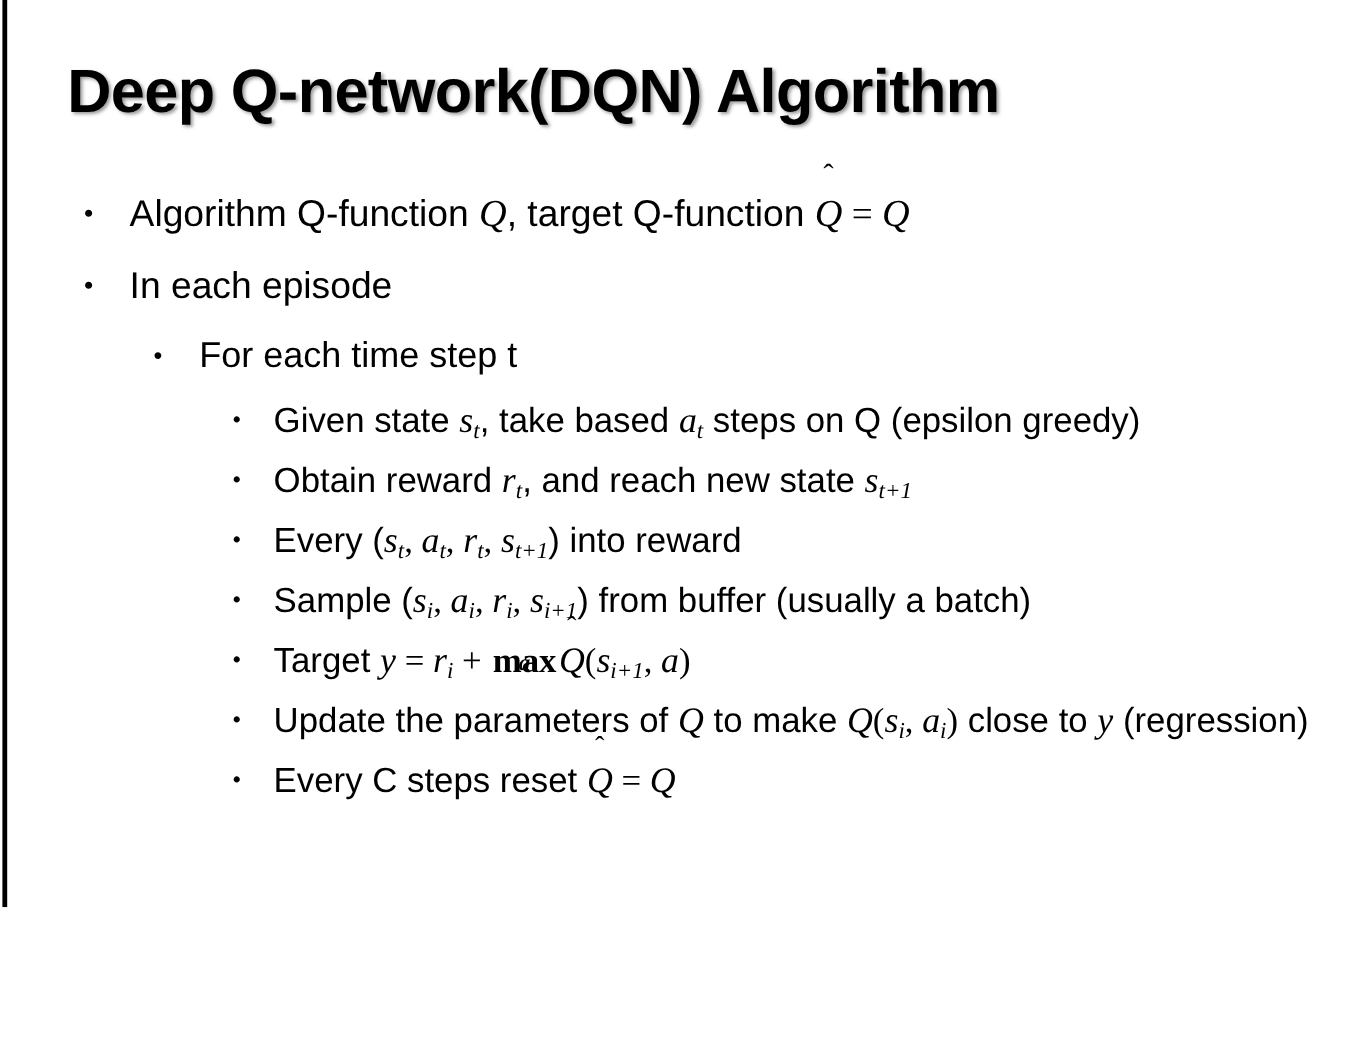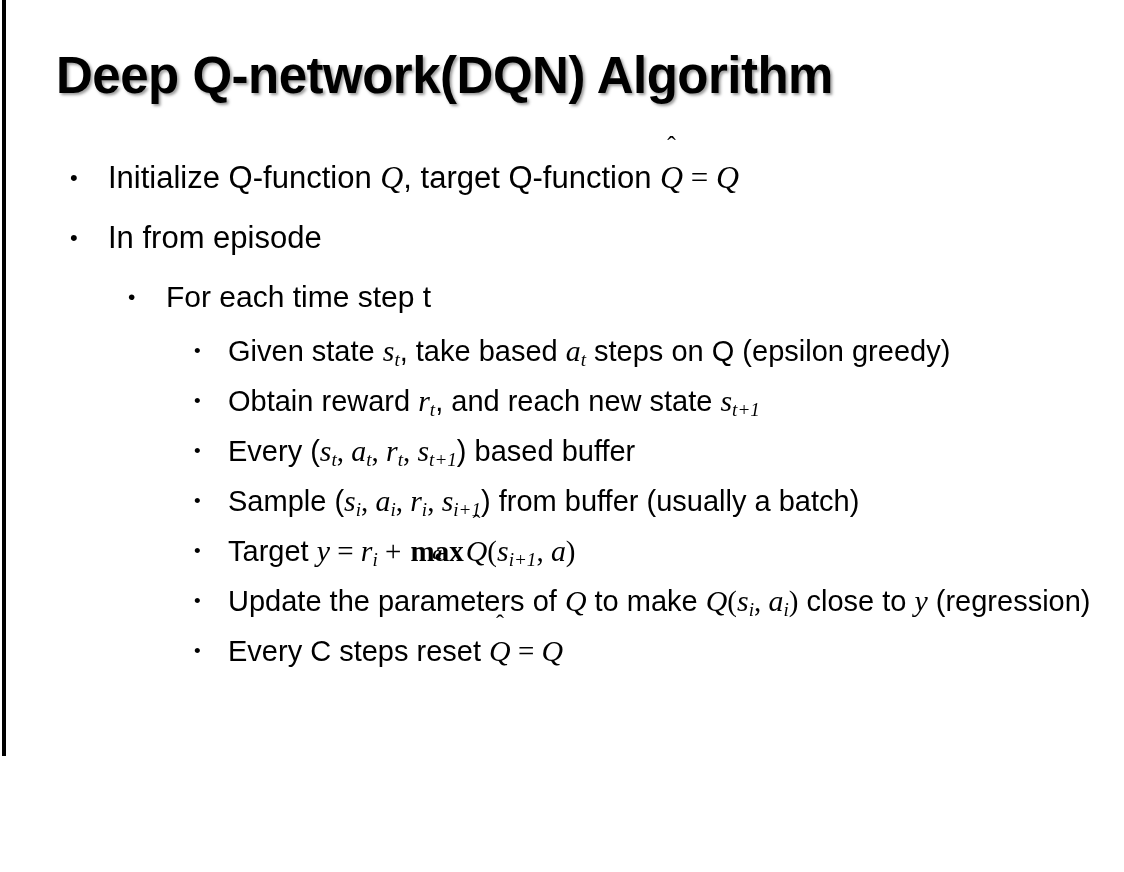--- a/index.html
+++ b/index.html
@@ -142,46 +142,46 @@
 <div class="slide">
 
   <div class="left-bar"></div>
 
   <div class="title">Deep Q-network(DQN) Algorithm</div>
 
   <div class="body-block">
 
     <div class="bullet lvl1">
       <span class="marker">•</span>
-      <span class="btext"><span>Initialize Q-function </span><span class="math">Q</span><span>, target Q-function </span><span class="math hat"><span class="hatmark">̂</span><span>Q</span></span><span class="mathup"> = </span><span class="math">Q</span></span>
+      <span class="btext"><span>Algorithm Q-function </span><span class="math">Q</span><span>, target Q-function </span><span class="math hat"><span class="hatmark">̂</span><span>Q</span></span><span class="mathup"> = </span><span class="math">Q</span></span>
     </div>
 
     <div class="bullet lvl1">
       <span class="marker">•</span>
-      <span class="btext">In from episode</span>
+      <span class="btext">In each episode</span>
     </div>
 
     <div class="bullet lvl2">
       <span class="marker">•</span>
       <span class="btext">For each time step t</span>
     </div>
 
     <div class="bullet lvl3">
       <span class="marker">•</span>
       <span class="btext"><span>Given state </span><span class="math"><span>s</span><sub>t</sub></span><span>, take based </span><span class="math"><span>a</span><sub>t</sub></span><span> steps on Q (epsilon greedy)</span></span>
     </div>
 
     <div class="bullet lvl3">
       <span class="marker">•</span>
       <span class="btext"><span>Obtain reward </span><span class="math"><span>r</span><sub>t</sub></span><span>, and reach new state </span><span class="math"><span>s</span><sub>t+1</sub></span></span>
     </div>
 
     <div class="bullet lvl3">
       <span class="marker">•</span>
-      <span class="btext"><span>Every (</span><span class="math"><span>s</span><sub>t</sub></span><span class="mathup">, </span><span class="math"><span>a</span><sub>t</sub></span><span class="mathup">, </span><span class="math"><span>r</span><sub>t</sub></span><span class="mathup">, </span><span class="math"><span>s</span><sub>t+1</sub></span><span>) based buffer</span></span>
+      <span class="btext"><span>Every (</span><span class="math"><span>s</span><sub>t</sub></span><span class="mathup">, </span><span class="math"><span>a</span><sub>t</sub></span><span class="mathup">, </span><span class="math"><span>r</span><sub>t</sub></span><span class="mathup">, </span><span class="math"><span>s</span><sub>t+1</sub></span><span>) into reward</span></span>
     </div>
 
     <div class="bullet lvl3">
       <span class="marker">•</span>
       <span class="btext"><span>Sample (</span><span class="math"><span>s</span><sub>i</sub></span><span class="mathup">, </span><span class="math"><span>a</span><sub>i</sub></span><span class="mathup">, </span><span class="math"><span>r</span><sub>i</sub></span><span class="mathup">, </span><span class="math"><span>s</span><sub>i+1</sub></span><span>) from buffer (usually a batch)</span></span>
     </div>
 
     <div class="bullet lvl3">
       <span class="marker">•</span>
       <span class="btext"><span>Target </span><span class="math">y</span><span class="mathup"> = </span><span class="math"><span>r</span><sub>i</sub></span><span class="mathup"> + </span><span class="maxop"><span>max</span><span class="under">a</span></span><span class="math hat"><span class="hatmark">̂</span><span>Q</span></span><span class="mathup">(</span><span class="math"><span>s</span><sub>i+1</sub></span><span class="mathup">, </span><span class="math">a</span><span class="mathup">)</span></span>

